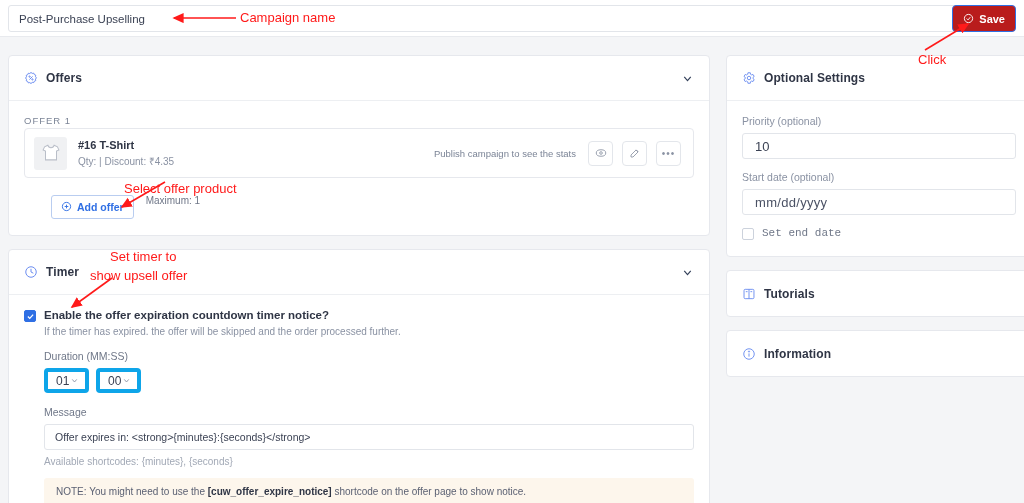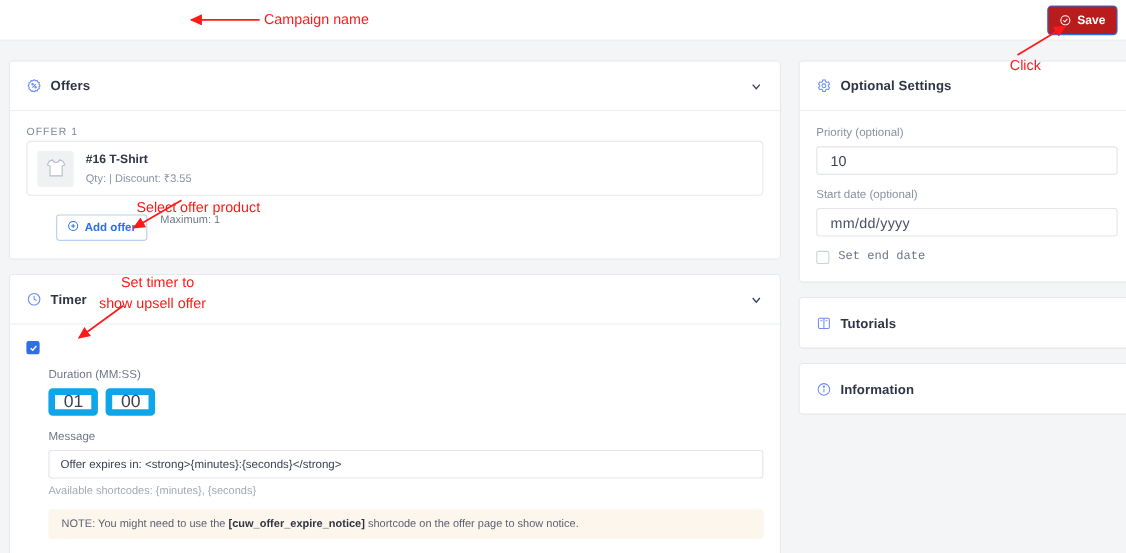--- a/index.html
+++ b/index.html
@@ -95,22 +95,22 @@
     display: flex; align-items: center; justify-content: center; margin-top: 1px;
     cursor: pointer;
   }
   .cb.empty { background: #fff; border-color: #ccd2dc; }
   .cb-title { font-size: 11.5px; font-weight: bold; color: #2f3545; }
   .cb-desc { font-size: 10px; color: #8a92a3; margin-top: 5px; }
   .field-label { font-size: 10.5px; color: #6f7788; margin: 0 0 6px 0; }
   .sub-block { margin-left: 20px; margin-top: 13px; }
   .sel-row { display: flex; gap: 7px; }
   .sel {
-    width: 45px; height: 25px; border: 6px solid #0ea5e9; border-radius: 4px;
-    background: #fff; font-size: 16px; color: #3b4254;
+    width: 45px; height: 25px; border: 4px solid #0ea5e9; border-radius: 4px;
+    background: #fff; font-size: 12px; color: #3b4254;
     display: flex; align-items: center; justify-content: space-between;
     padding: 0 6px 0 8px; cursor: pointer;
   }
   .text-input {
     height: 26px; border: 1px solid #e2e5ea; border-radius: 3px; background: #fff;
     display: flex; align-items: center; padding: 0 10px;
     font-size: 10.5px; color: #3b4254;
   }
   .hint { font-size: 10px; color: #a2a9b6; margin-top: 6px; }
   .note {
@@ -134,20 +134,23 @@
   .anno { position: absolute; color: #ff1a1a; font-size: 13px;
           font-family: "Liberation Sans", sans-serif; white-space: nowrap; }
   svg.anno-svg { position: absolute; overflow: visible; pointer-events: none; }
 </style>
 </head>
 <body>
 
 <div class="page">
 
   <div class="topbar">
+    <div class="name-input">
+      <span>Post-Purchase Upselling</span>
+    </div>
     <div class="save-btn">
       <span>
         <svg width="11" height="11" viewBox="0 0 24 24" fill="none" stroke="#ffffff" stroke-width="2">
           <circle cx="12" cy="12" r="9"></circle>
             <polyline points="8,12 11,15 16,9"></polyline>
         </svg>
       </span>
       <span>Save</span>
     </div>
   </div>
@@ -175,21 +178,39 @@
         <div class="offer-label">OFFER 1</div>
 
         <div class="offer-row">
           <div class="thumb">
             <svg width="22" height="22" viewBox="0 0 24 24" fill="#ffffff" stroke="#b9bec8" stroke-width="1.1">
               <path d="M8.5 3.5L5 5.2 3.4 8.6l2.6 1.2v9.7h12V9.8l2.6-1.2L19 5.2l-3.5-1.7a3.6 3.6 0 0 1-7 0z"></path>
             </svg>
           </div>
           <div class="offer-meta">
             <div class="offer-title">#16 T-Shirt</div>
-            <div class="offer-sub">Qty:  |  Discount: ₹3.55</div>
+            <div class="offer-sub">Qty:  |  Discount: ₹4.35</div>
+          </div>
+          <div class="offer-right">
+            <span class="stats-note">Publish campaign to see the stats</span>
+            <span class="icon-btn">
+              <svg width="12" height="12" viewBox="0 0 24 24" fill="none" stroke="#8a92a3" stroke-width="1.7">
+                <ellipse cx="12" cy="12" rx="9.5" ry="6.5"></ellipse>
+                  <circle cx="12" cy="12" r="2.6"></circle>
+              </svg>
+            </span>
+            <span class="icon-btn">
+              <svg width="12" height="12" viewBox="0 0 24 24" fill="none" stroke="#8a92a3" stroke-width="1.7">
+                <path d="M4 20h4l10-10-4-4L4 16z"></path>
+                  <path d="M14.5 5.5l4 4"></path>
+              </svg>
+            </span>
+            <span class="icon-btn">
+              <span class="dots">•••</span>
+            </span>
           </div>
         </div>
 
         <div class="addrow">
           <div class="add-offer">
             <span>
               <svg width="11" height="11" viewBox="0 0 24 24" fill="none" stroke="#2f6fe4" stroke-width="2">
                 <circle cx="12" cy="12" r="9"></circle>
                   <line x1="12" y1="8" x2="12" y2="16"></line>
                   <line x1="8" y1="12" x2="16" y2="12"></line>
@@ -218,20 +239,24 @@
         </span>
       </div>
       <div class="card-body">
 
         <div class="cb-line">
           <span class="cb">
             <svg width="9" height="9" viewBox="0 0 24 24" fill="none" stroke="#ffffff" stroke-width="3.4">
               <polyline points="5,12 10,17 19,7"></polyline>
             </svg>
           </span>
+          <div>
+            <div class="cb-title">Enable the offer expiration countdown timer notice?</div>
+            <div class="cb-desc">If the timer has expired. the offer will be skipped and the order processed further.</div>
+          </div>
         </div>
 
         <div class="sub-block">
           <div class="field-label">Duration (MM:SS)</div>
           <div class="sel-row">
             <div class="sel">
               <span>01</span>
               <svg width="9" height="9" viewBox="0 0 24 24" fill="none" stroke="#8a92a3" stroke-width="2.4">
                   <polyline points="6,9 12,16 18,9"></polyline>
                 </svg>

